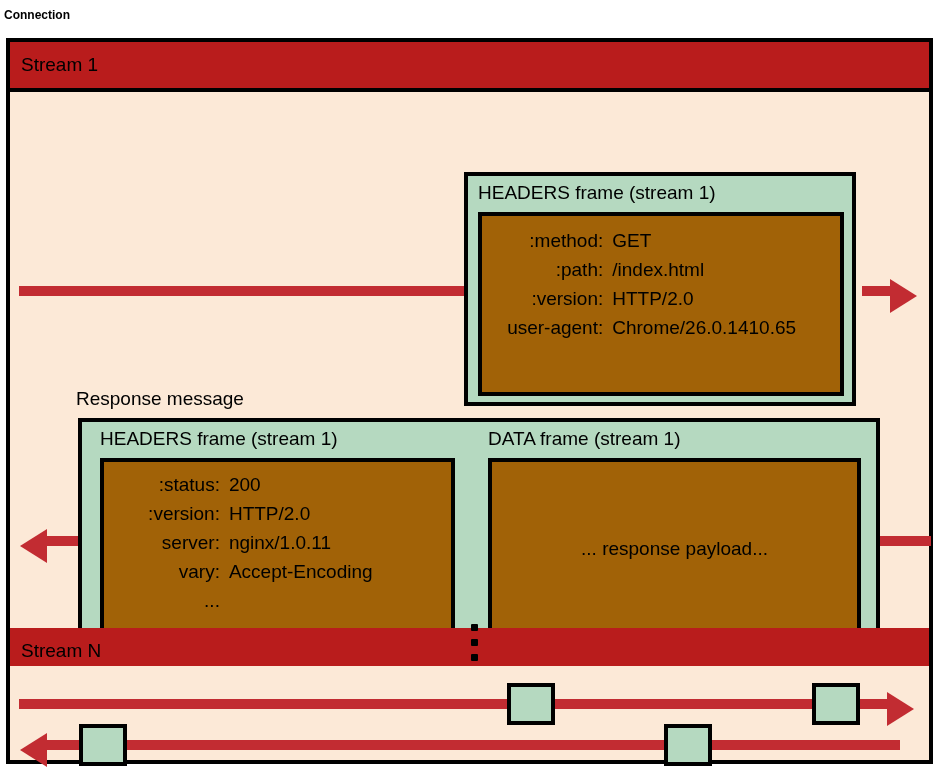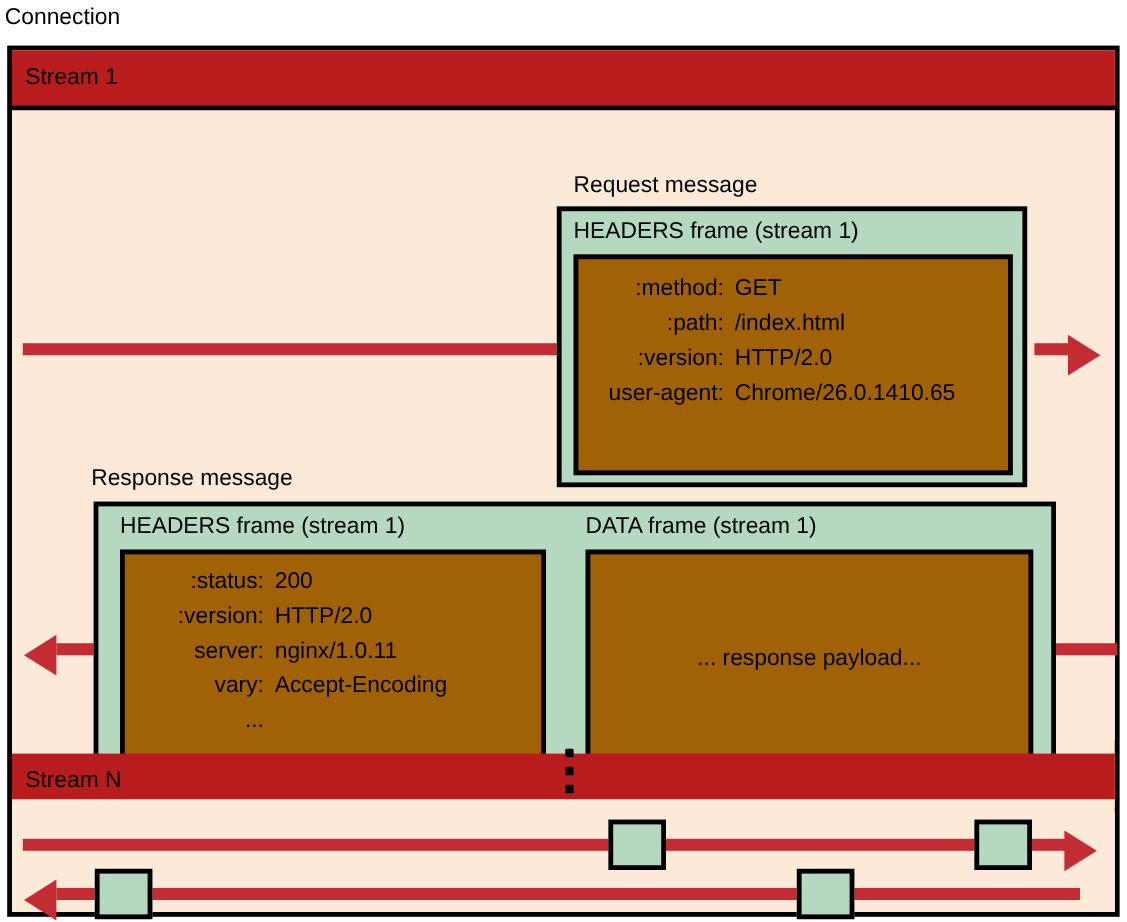--- a/index.html
+++ b/index.html
@@ -13,24 +13,25 @@
     position: relative;
     font-family: "Liberation Sans", sans-serif;
     overflow: hidden;
   }
 
   
   #connection-caption {
     position: absolute;
     left: 4px;
     top: 3px;
-    font-size: 19px;
+    font-size: 12px;
     line-height: 24px;
     color: #000;
     letter-spacing: 0px;
+    font-weight: bold;
   }
 
   
   #connection-box {
     position: absolute;
     left: 6px;
     top: 38px;
     width: 927px;
     height: 726px;
     box-sizing: border-box;
@@ -228,21 +229,20 @@
   <div id="stream1-body">
 
     <div class="hline" id="req-line-left"></div>
     <div class="hline" id="req-line-right"></div>
     <div class="arrowhead right" id="req-arrowhead"></div>
 
     <div class="arrowhead left" id="res-arrowhead"></div>
     <div class="hline" id="res-line-left"></div>
     <div class="hline" id="res-line-right"></div>
 
-    <div class="msg-label" id="request-label">Request message</div>
 
     <div class="frame-box" id="request-message-box">
 
       <div class="frame-title" style="left:10px; top:6px;">HEADERS frame (stream 1)</div>
 
       <div class="payload-box" style="left:10px; top:36px; width:366px; height:184px;">
 
         <table class="kv-table" style="left:0; top:12px; width:100%;">
           <tbody>
             <tr>

